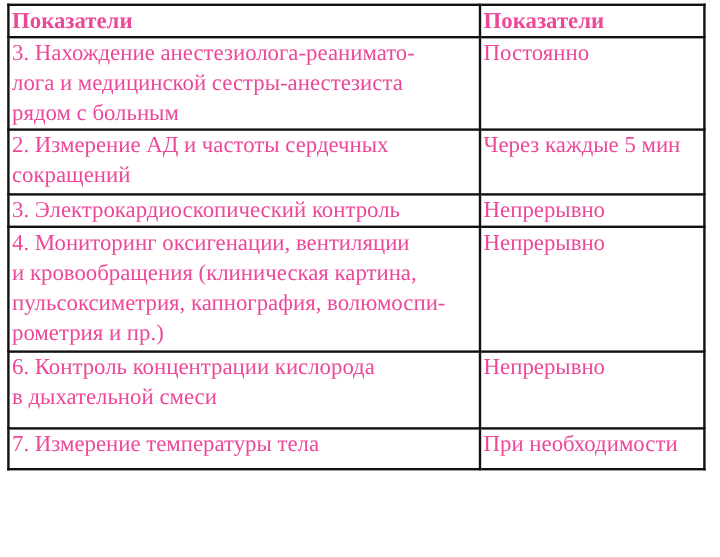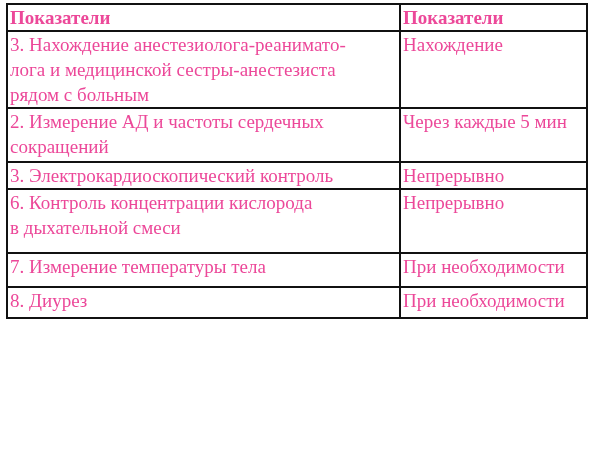--- a/index.html
+++ b/index.html
@@ -37,48 +37,51 @@
       <th>Показатели</th>
     </tr>
   </thead>
   <tbody id="tbody">
       <tr style="height: 77px;">
         <td>
           <span class="line">3. Нахождение анестезиолога-реанимато-</span>
           <span class="line">лога и медицинской сестры-анестезиста</span>
           <span class="line">рядом с больным</span>
         </td>
-        <td>Нахождение</td>
+        <td>Постоянно</td>
       </tr>
       <tr style="height: 54px;">
         <td>
           <span class="line">2. Измерение АД и частоты сердечных</span>
           <span class="line">сокращений</span>
         </td>
         <td>Через каждые 5 мин</td>
       </tr>
       <tr style="height: 24px;">
         <td>
           <span class="line">3. Электрокардиоскопический контроль</span>
+        </td>
+        <td>Непрерывно</td>
+      </tr>
+      <tr style="height: 104px;">
+        <td>
+          <span class="line">4. Мониторинг оксигенации, вентиляции</span>
+          <span class="line">и кровообращения (клиническая картина,</span>
+          <span class="line">пульсоксиметрия, капнография, волюмоспи-</span>
+          <span class="line">рометрия и пр.)</span>
         </td>
         <td>Непрерывно</td>
       </tr>
       <tr style="height: 64px;">
         <td>
           <span class="line">6. Контроль концентрации кислорода</span>
           <span class="line">в дыхательной смеси</span>
         </td>
         <td>Непрерывно</td>
       </tr>
       <tr style="height: 34px;">
         <td>
           <span class="line">7. Измерение температуры тела</span>
         </td>
         <td>При необходимости</td>
       </tr>
-      <tr style="height: 31px;">
-        <td>
-          <span class="line">8. Диурез</span>
-        </td>
-        <td>При необходимости</td>
-      </tr>
     </tbody>
 </table>
 
 </body></html>

